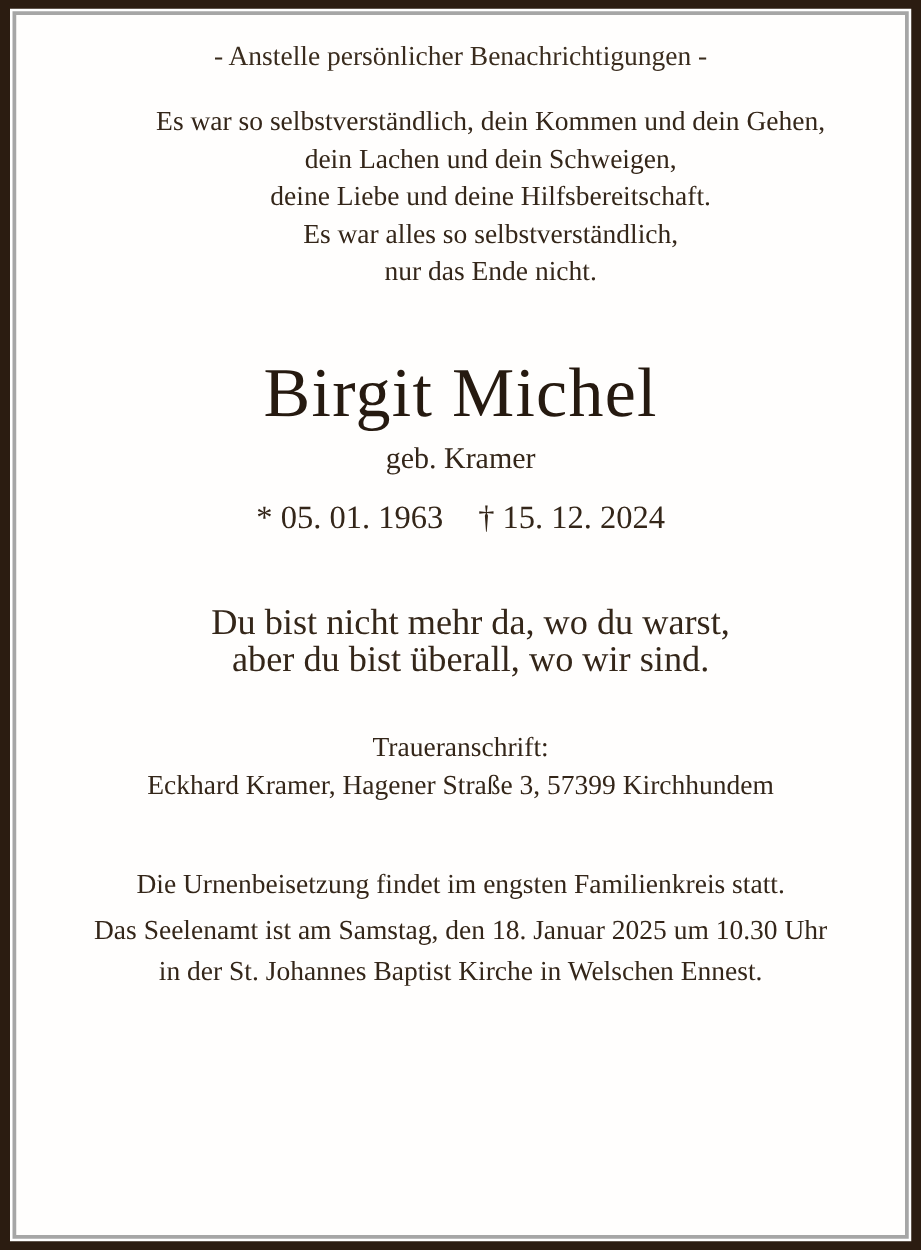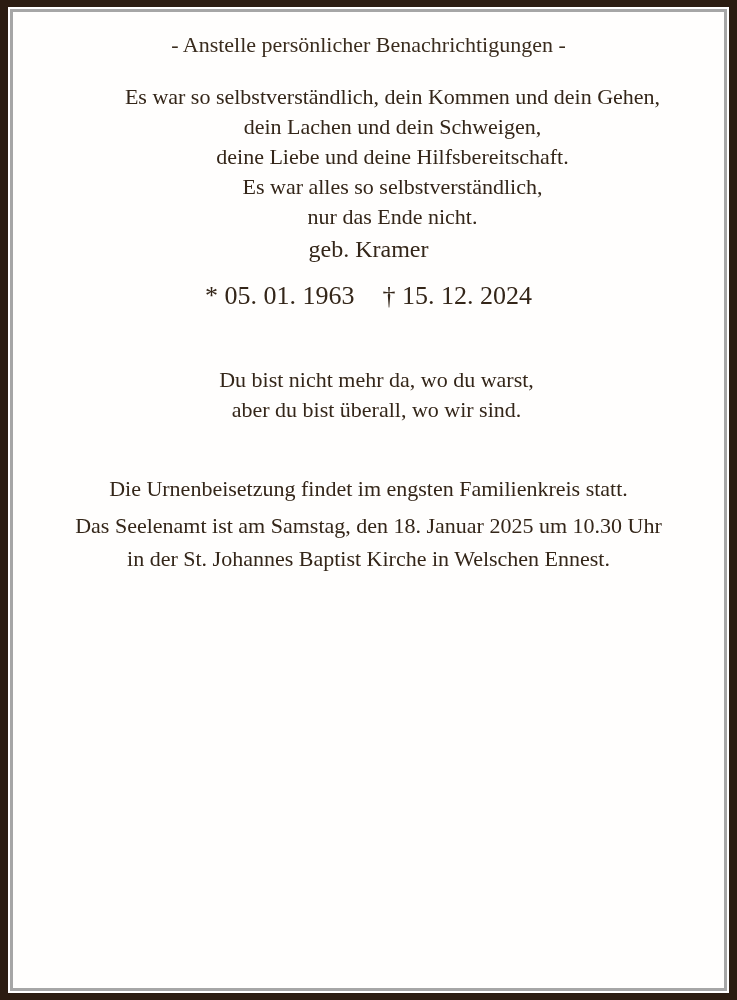--- a/index.html
+++ b/index.html
@@ -56,21 +56,21 @@
   .dates-row {
     margin-top: 15px;
     display: flex;
     justify-content: center;
     gap: 28px;
     font-size: 26px;
     line-height: 34px;
   }
   .farewell-quote {
     margin-top: 52px;
-    font-size: 22px;
+    font-size: 29px;
     line-height: 30px;
     padding-left: 16px;
   }
   .mourners {
     margin-top: 16px;
     font-size: 25px;
     line-height: 35px;
   }
   .address-block {
     margin-top: 40px;
@@ -98,34 +98,39 @@
       <div class="header-line">- Anstelle persönlicher Benachrichtigungen -</div>
 
       <div class="poem">
         <div>Es war so selbstverständlich, dein Kommen und dein Gehen,</div>
         <div>dein Lachen und dein Schweigen,</div>
         <div>deine Liebe und deine Hilfsbereitschaft.</div>
         <div>Es war alles so selbstverständlich,</div>
         <div>nur das Ende nicht.</div>
       </div>
 
+      <div class="deceased-name">Birgit Michel</div>
 
       <div class="maiden-name">geb. Kramer</div>
 
       <div class="dates-row">
         <span>* 05. 01. 1963</span>
         <span>† 15. 12. 2024</span>
       </div>
 
       <div class="farewell-quote">
         <div>Du bist nicht mehr da, wo du warst,</div>
         <div>aber du bist überall, wo wir sind.</div>
       </div>
 
 
+      <div class="address-block">
+        <div>Traueranschrift:</div>
+        <div>Eckhard Kramer, Hagener Straße 3, 57399 Kirchhundem</div>
+      </div>
 
       <div class="burial-note">Die Urnenbeisetzung findet im engsten Familienkreis statt.</div>
 
       <div class="service-block">
         <div>Das Seelenamt ist am Samstag, den 18. Januar 2025 um 10.30 Uhr</div>
         <div>in der St. Johannes Baptist Kirche in Welschen Ennest.</div>
       </div>
 
     </div>
   </div>

